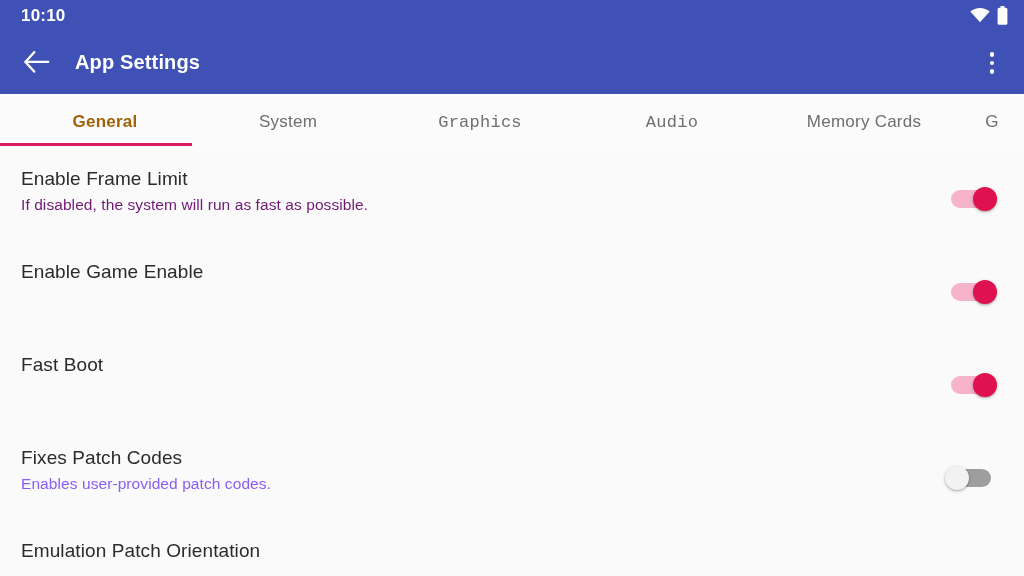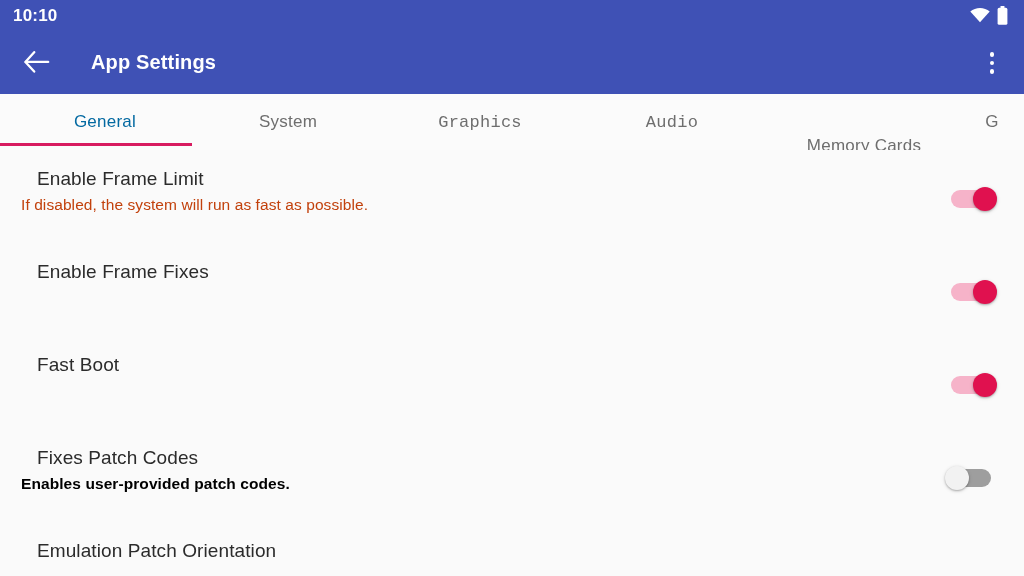--- a/index.html
+++ b/index.html
@@ -30,21 +30,21 @@
 
   
   .statusbar {
     position: absolute;
     left: 0; top: 0;
     width: 1024px;
     height: 32px;
   }
   .status-time {
     position: absolute;
-    left: 13px;
+    left: 21px;
     top: 5px;
     color: #ffffff;
     font-size: 17px;
     font-weight: bold;
     letter-spacing: 0.2px;
     line-height: 22px;
   }
   .status-icons {
     position: absolute;
     right: 16px;
@@ -69,21 +69,21 @@
     top: 11px;
     width: 38px;
     height: 38px;
     display: flex;
     align-items: center;
     justify-content: center;
     cursor: pointer;
   }
   .toolbar-title {
     position: absolute;
-    left: 91px;
+    left: 75px;
     top: 17px;
     color: #ffffff;
     font-size: 20px;
     font-weight: bold;
     letter-spacing: 0.15px;
     line-height: 27px;
     white-space: nowrap;
   }
   .overflow-btn {
     position: absolute;
@@ -131,22 +131,22 @@
     justify-content: center;
     box-sizing: border-box;
     padding: 0 10px;
     font-size: 17px;
     color: #6e6e6e;
     letter-spacing: 0.25px;
     cursor: pointer;
     user-select: none;
   }
   .tab.active {
-    color: #0369a1;
-    font-weight: normal;
+    color: #a16207;
+    font-weight: bold;
     padding-left: 28px;
   }
   .tab-indicator {
     position: absolute;
     left: 0;
     top: 143px;
     width: 192px;
     height: 3px;
     background: #d81b60;
   }
@@ -168,33 +168,32 @@
   }
   .row-title {
     position: absolute;
     left: 21px;
     top: 16px;
     font-size: 19px;
     color: #2b2b2b;
     letter-spacing: 0.1px;
     line-height: 25px;
     white-space: nowrap;
-    margin-left: 16px;
   }
   .row-sub {
     position: absolute;
     left: 21px;
     top: 44px;
     font-size: 15.5px;
-    color: #c2410c;
+    color: #701a75;
     letter-spacing: 0.08px;
     line-height: 21px;
     white-space: nowrap;
   }
-  .row-sub.dim { color: #000000; font-weight: bold; }
+  .row-sub.dim { color: #8b5cf6; }
 
   
   .switch {
     position: absolute;
     right: 27px;
     top: 38px;
     width: 52px;
     height: 22px;
     cursor: pointer;
   }
@@ -258,37 +257,37 @@
       </div>
     </div>
   </div>
 
   <div class="tabbar">
     <div class="tabstrip" id="tabstrip">
         <div class="tab active" style="width: 192px;">General</div>
         <div class="tab" style="width: 192px; text-align: right;">System</div>
         <div class="tab" style="width: 192px; font-family: Liberation Mono, monospace;">Graphics</div>
         <div class="tab" style="width: 192px; font-family: Liberation Mono, monospace;">Audio</div>
-        <div class="tab" style="width: 192px; margin-top: 24px;">Memory Cards</div>
+        <div class="tab" style="width: 192px;">Memory Cards</div>
         <div class="tab" style="width: 64px;">G</div>
       </div>
   </div>
   <div class="tab-indicator"></div>
 
   <div class="list" id="settings-list">
       <div class="row">
         <div class="row-title">Enable Frame Limit</div>
         <div class="row-sub">If disabled, the system will run as fast as possible.</div>
         <div class="switch on">
           <div class="track"></div>
           <div class="thumb"></div>
         </div>
       </div>
       <div class="row">
-        <div class="row-title">Enable Frame Fixes</div>
+        <div class="row-title">Enable Game Enable</div>
         <div class="switch on">
           <div class="track"></div>
           <div class="thumb"></div>
         </div>
       </div>
       <div class="row">
         <div class="row-title">Fast Boot</div>
         <div class="switch on">
           <div class="track"></div>
           <div class="thumb"></div>

